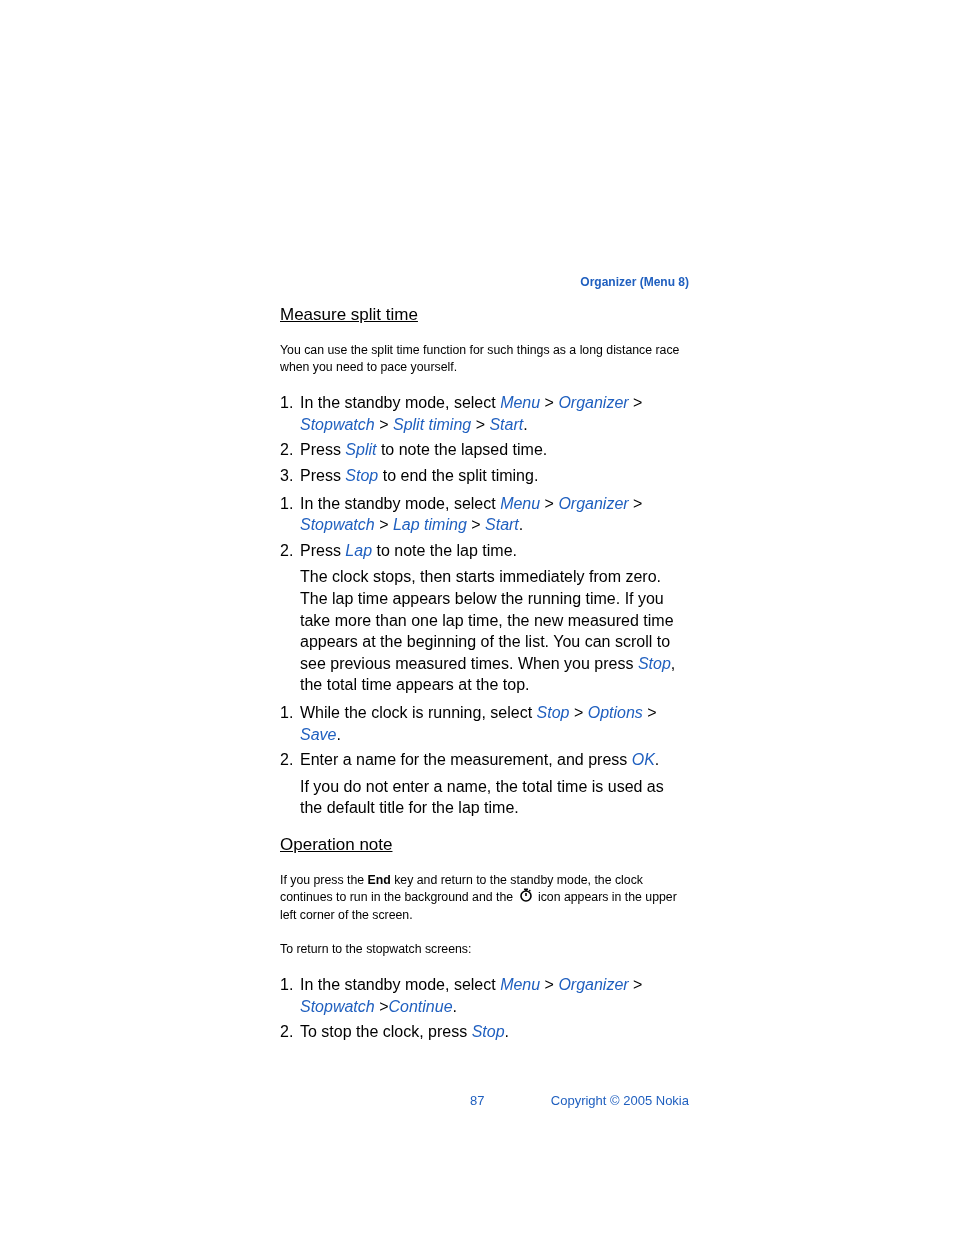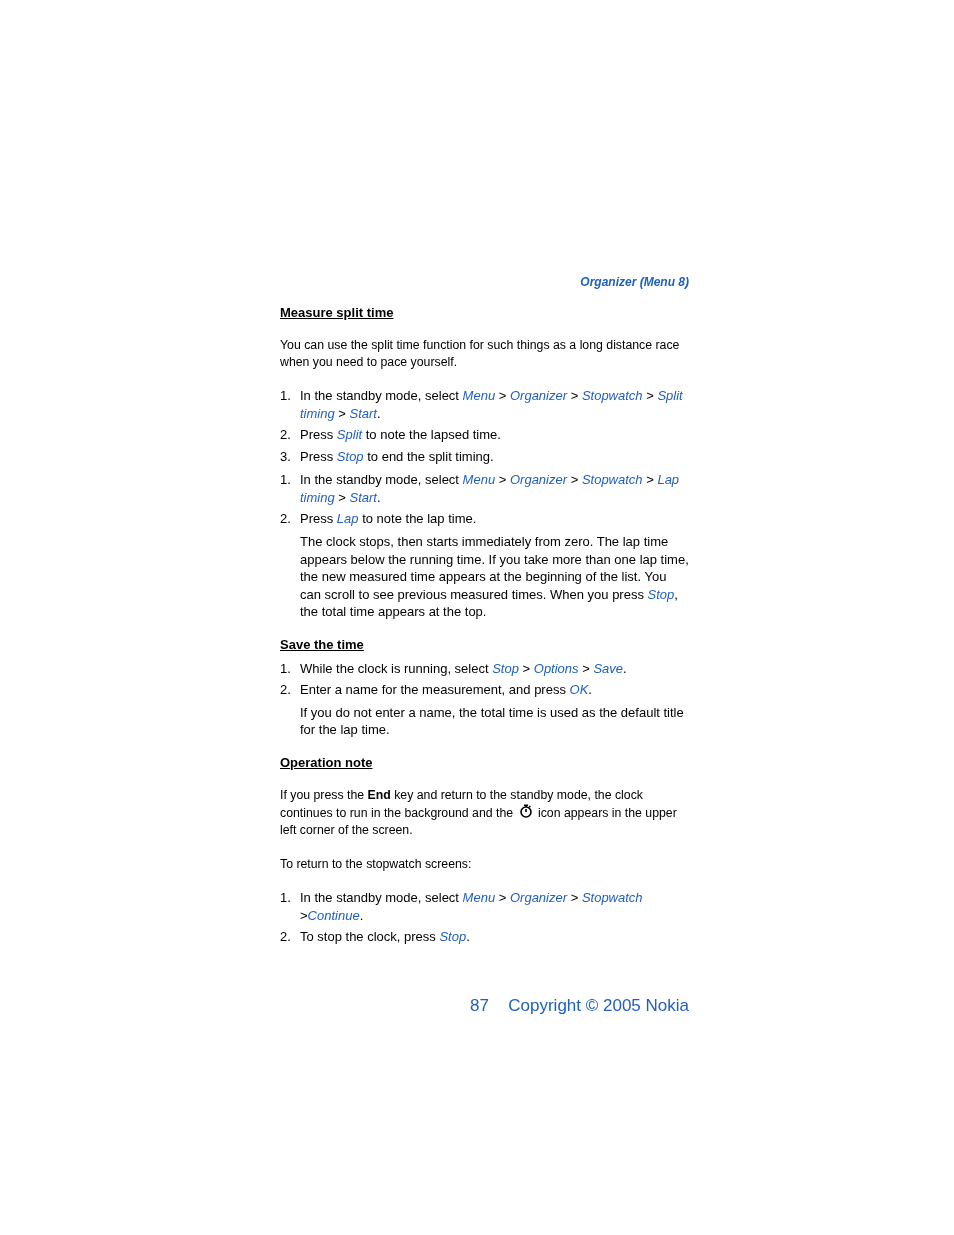--- a/index.html
+++ b/index.html
@@ -9,44 +9,43 @@
     font-family: Verdana, Arial, sans-serif;
     color: #000;
     width: 954px;
   }
   .page {
     padding: 275px 265px 60px 280px;
   }
   .header-crumb {
     text-align: right;
     color: #1f5fbf;
-    font-style: italic;
     font-weight: bold;
     font-size: 12px;
     margin-bottom: 10px;
   }
   h2 {
-    font-size: 13px;
-    font-weight: bold;
+    font-size: 17px;
+    font-weight: normal;
     text-decoration: underline;
     margin: 16px 0 8px 0;
   }
   p {
     font-size: 12.3px;
     line-height: 1.35;
     margin: 17px 0;
   }
   ol {
     padding-left: 0;
     margin: 6px 0 4px 0;
     list-style: none;
     counter-reset: item;
   }
   ol > li {
-    font-size: 13px;
+    font-size: 16px;
     line-height: 1.35;
     margin: 4px 0;
     padding-left: 20px;
     position: relative;
     counter-increment: item;
   }
   ol > li::before {
     content: counter(item) ".";
     position: absolute;
     left: 0;
@@ -55,21 +54,21 @@
     display: block;
     margin-top: 5px;
   }
   .blue {
     color: #1f5fbf;
     font-style: italic;
   }
   .footer {
     display: flex;
     justify-content: space-between;
-    font-size: 17px;
+    font-size: 13px;
     color: #1f5fbf;
     margin-top: 50px;
     padding: 0 0 0 190px;
   }
   .footer .pg { flex: 0 0 auto; }
   .footer .cp { flex: 0 0 auto; }
   .icon {
     display: inline-block;
     vertical-align: middle;
     margin: 0 2px;
@@ -102,21 +101,20 @@
       <span>In the standby mode, select </span><span class="blue">Menu</span><span> &gt; </span><span class="blue">Organizer</span><span> &gt; </span><span class="blue">Stopwatch</span><span> &gt; </span><span class="blue">Lap timing</span><span> &gt; </span><span class="blue">Start</span><span>.</span>
     </li>
     <li>
       <span>Press </span><span class="blue">Lap</span><span> to note the lap time.</span>
       <span class="sub">
         <span>The clock stops, then starts immediately from zero. The lap time appears below the running time. If you take more than one lap time, the new measured time appears at the beginning of the list. You can scroll to see previous measured times. When you press </span><span class="blue">Stop</span><span>, the total time appears at the top.</span>
       </span>
     </li>
   </ol>
 
-  <h2>Save the time</h2>
   <ol>
     <li>
       <span>While the clock is running, select </span><span class="blue">Stop</span><span> &gt; </span><span class="blue">Options</span><span> &gt; </span><span class="blue">Save</span><span>.</span>
     </li>
     <li>
       <span>Enter a name for the measurement, and press </span><span class="blue">OK</span><span>.</span>
       <span class="sub">If you do not enter a name, the total time is used as the default title for the lap time.</span>
     </li>
   </ol>
 

